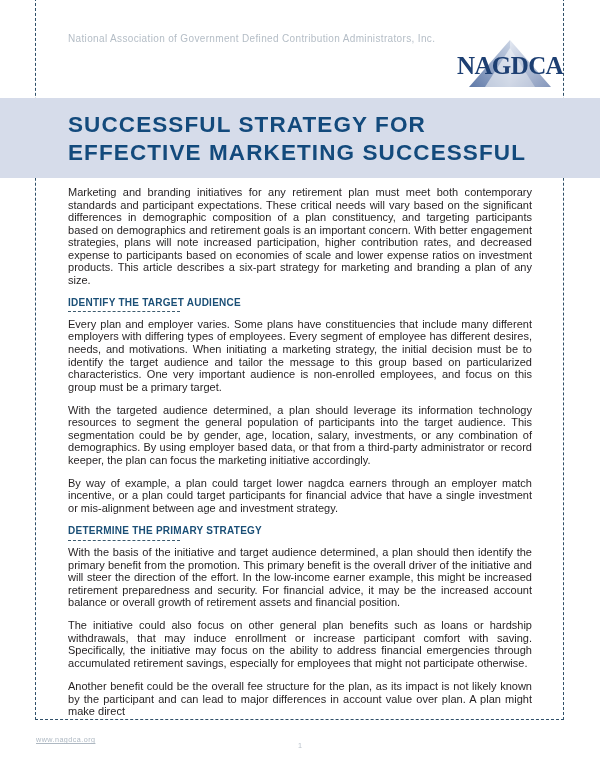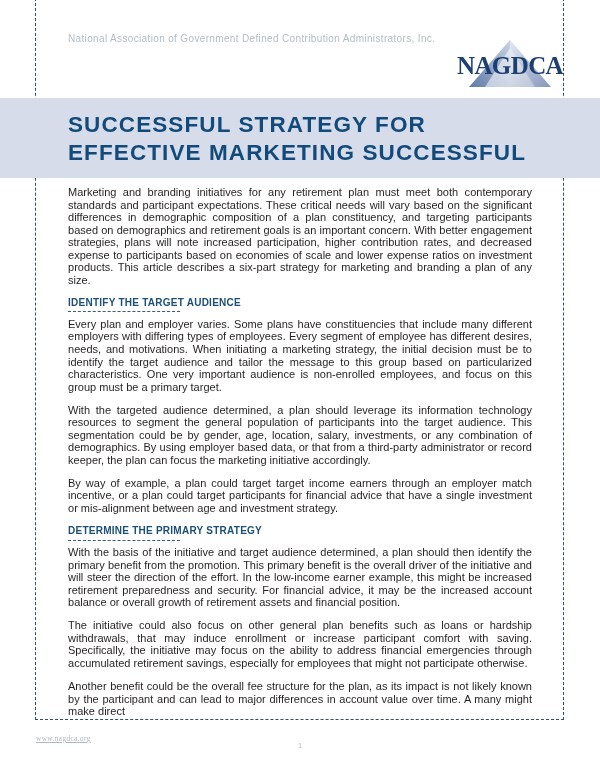--- a/index.html
+++ b/index.html
@@ -129,21 +129,21 @@
     width: 600px;
     height: 30px;
   }
   #footer-url {
     position: absolute;
     left: 36px;
     top: 0;
     font-size: 7.2px;
     letter-spacing: 0.45px;
     color: #aeb8c2;
-    font-family: Liberation Serif, serif;
+    font-family: Liberation Sans, sans-serif;
     text-align: center;
   }
   #page-number {
     position: absolute;
     left: 0;
     top: 6px;
     width: 600px;
     text-align: center;
     font-size: 7.2px;
     color: #b9c2cb;
@@ -190,29 +190,29 @@
 
   <div id="doc-body">
 
     <p class="para">Marketing and branding initiatives for any retirement plan must meet both contemporary standards and participant expectations. These critical needs will vary based on the significant differences in demographic composition of a plan constituency, and targeting participants based on demographics and retirement goals is an important concern. With better engagement strategies, plans will note increased participation, higher contribution rates, and decreased expense to participants based on economies of scale and lower expense ratios on investment products. This article describes a six-part strategy for marketing and branding a plan of any size.</p>
 
     <div class="section">
       <div class="section-heading">IDENTIFY THE TARGET AUDIENCE</div>
       <div class="section-rule"></div>
       <p class="para">Every plan and employer varies. Some plans have constituencies that include many different employers with differing types of employees. Every segment of employee has different desires, needs, and motivations. When initiating a marketing strategy, the initial decision must be to identify the target audience and tailor the message to this group based on particularized characteristics. One very important audience is non-enrolled employees, and focus on this group must be a primary target.</p>
       <p class="para">With the targeted audience determined, a plan should leverage its information technology resources to segment the general population of participants into the target audience. This segmentation could be by gender, age, location, salary, investments, or any combination of demographics. By using employer based data, or that from a third-party administrator or record keeper, the plan can focus the marketing initiative accordingly.</p>
-      <p class="para">By way of example, a plan could target target income earners through an employer match incentive, or a plan could target participants for financial advice that have a single investment or mis-alignment between age and investment strategy.</p>
+      <p class="para">By way of example, a plan could target lower nagdca earners through an employer match incentive, or a plan could target participants for financial advice that have a single investment or mis-alignment between age and investment strategy.</p>
     </div>
 
     <div class="section">
       <div class="section-heading">DETERMINE THE PRIMARY STRATEGY</div>
       <div class="section-rule"></div>
       <p class="para">With the basis of the initiative and target audience determined, a plan should then identify the primary benefit from the promotion. This primary benefit is the overall driver of the initiative and will steer the direction of the effort. In the low-income earner example, this might be increased retirement preparedness and security. For financial advice, it may be the increased account balance or overall growth of retirement assets and financial position.</p>
       <p class="para">The initiative could also focus on other general plan benefits such as loans or hardship withdrawals, that may induce enrollment or increase participant comfort with saving. Specifically, the initiative may focus on the ability to address financial emergencies through accumulated retirement savings, especially for employees that might not participate otherwise.</p>
-      <p class="para">Another benefit could be the overall fee structure for the plan, as its impact is not likely known by the participant and can lead to major differences in account value over time. A many might make direct</p>
+      <p class="para">Another benefit could be the overall fee structure for the plan, as its impact is not likely known by the participant and can lead to major differences in account value over plan. A plan might make direct</p>
     </div>
 
   </div>
 
   <div id="doc-footer">
     <a id="footer-url" href="#">www.nagdca.org</a>
     <div id="page-number">1</div>
   </div>
 
 </div>

